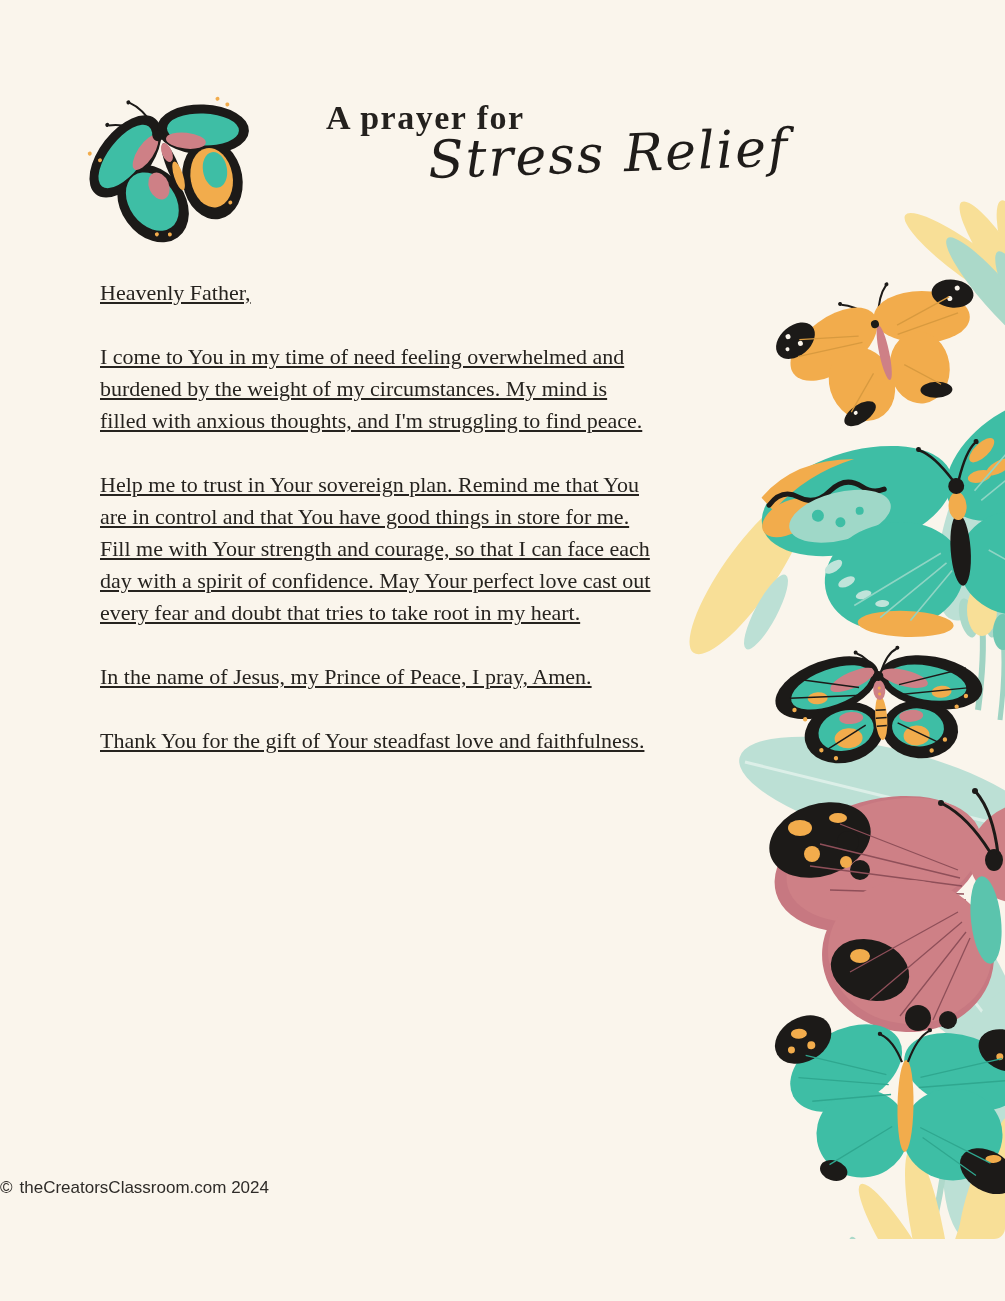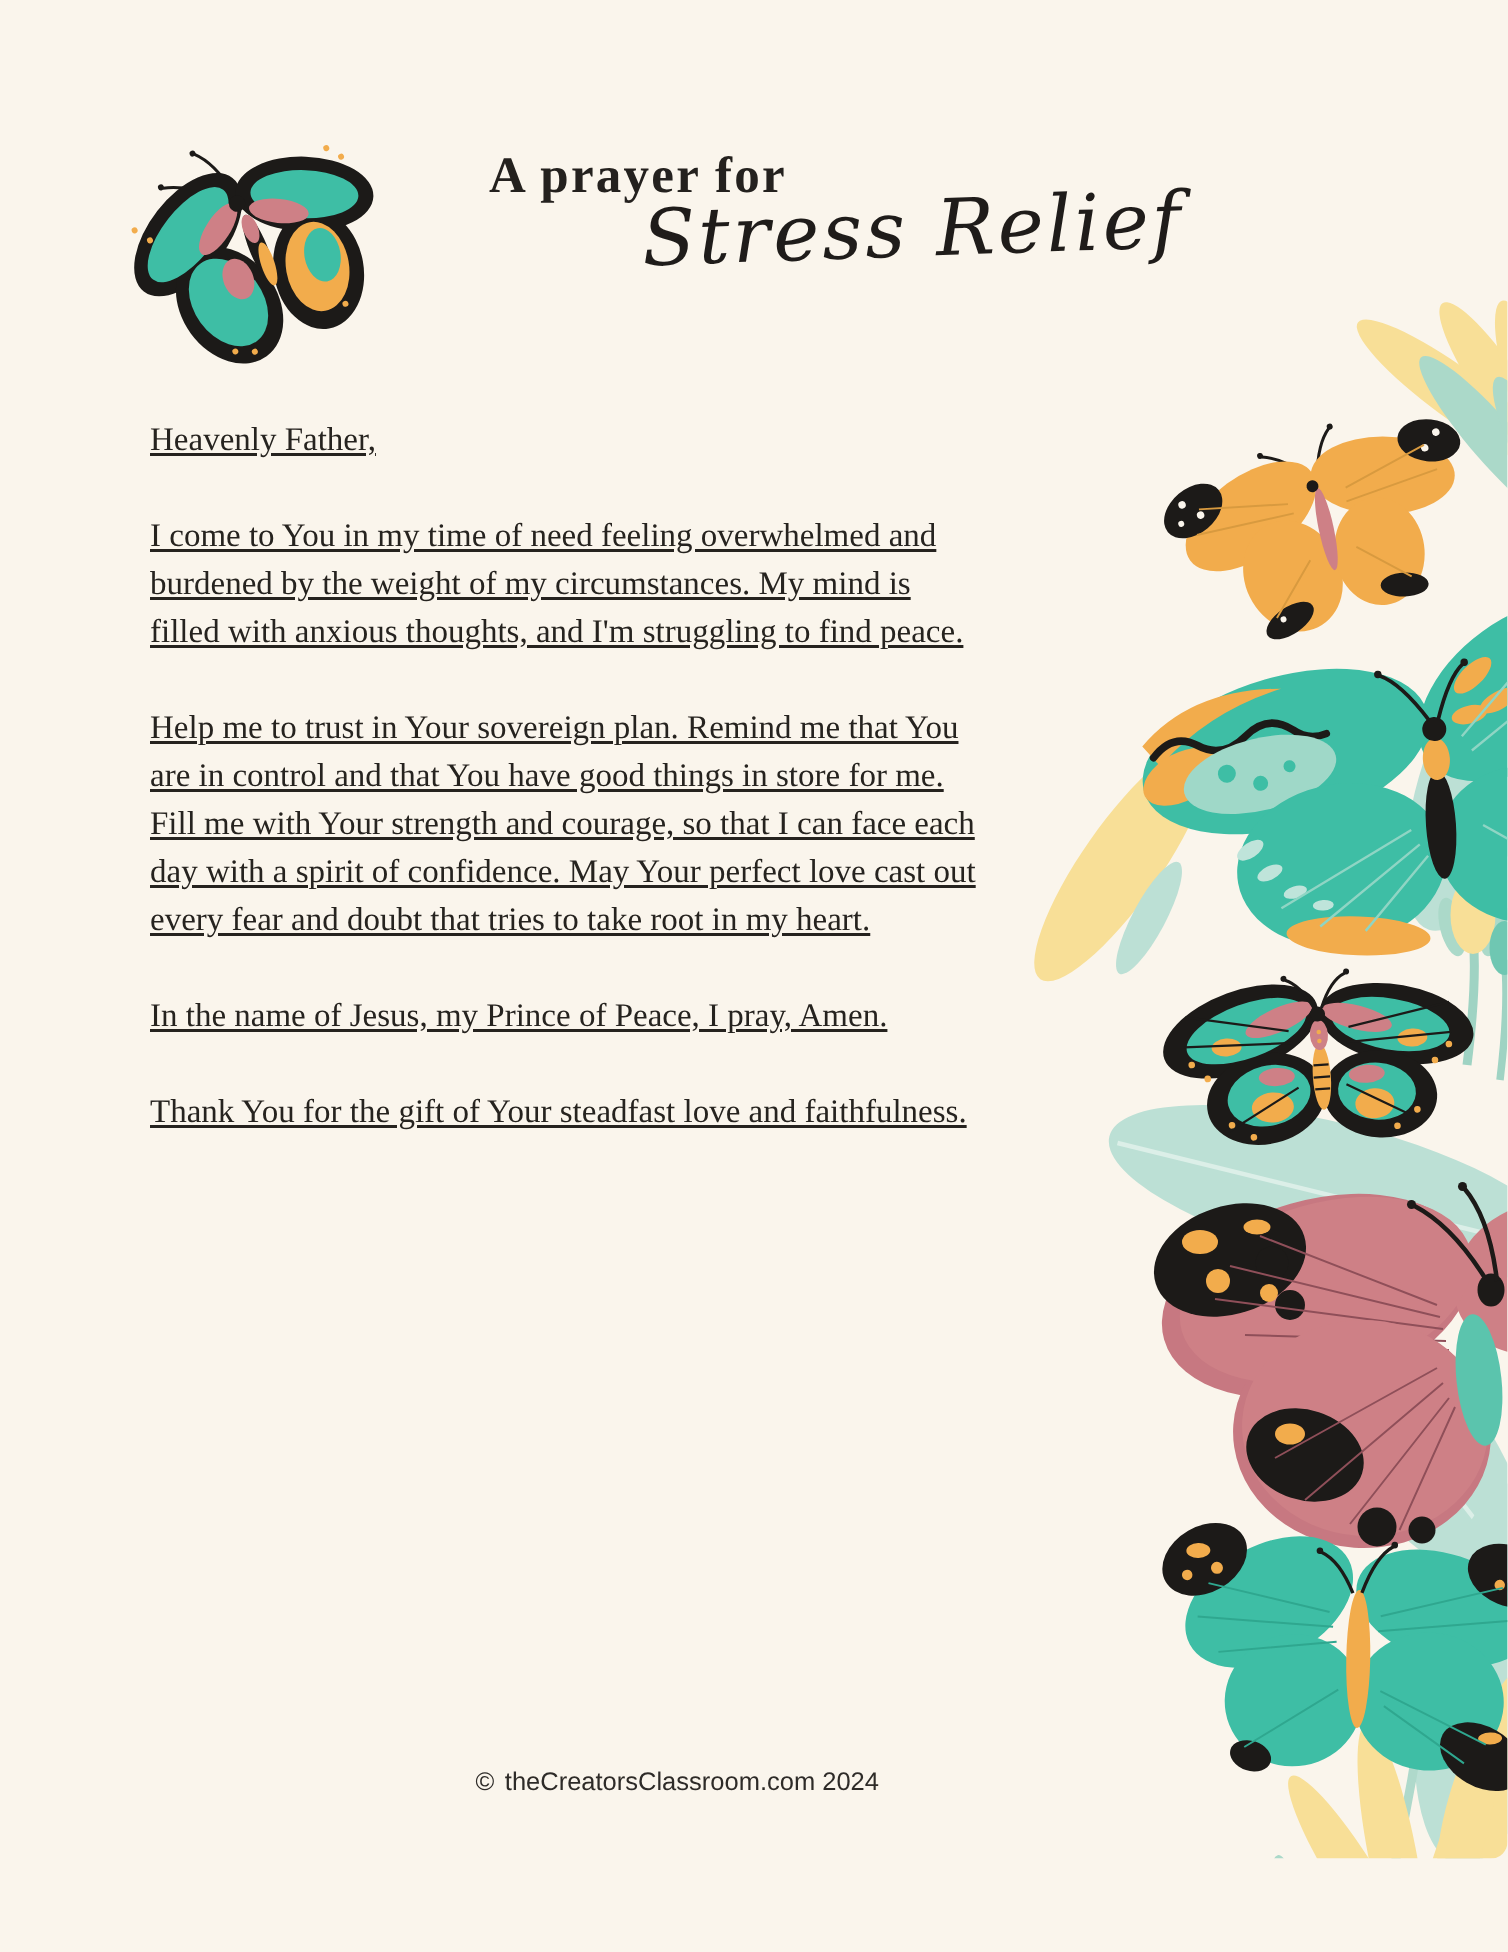--- a/index.html
+++ b/index.html
@@ -17,21 +17,21 @@
     font-family:"DejaVu Serif",serif;font-style:italic;
     font-size:52px;letter-spacing:2px;color:#1F1C1A;
     transform:rotate(-2deg);transform-origin:left center;
   }
   .prayer{
     position:absolute;left:100px;top:277px;width:700px;z-index:1;
     font-size:22px;line-height:32px;color:#26231F;text-decoration:underline;
   }
   .prayer p{margin:0 0 32px 0;white-space:pre-line;}
   .footer{
-    position:absolute;left:0;right:0;top:1178px;z-index:1;text-align:center;
+    position:absolute;left:0;right:0;top:1178px;z-index:1;text-align:left;
     padding-right:102px;font-family:"Liberation Sans",sans-serif;
     font-size:17px;color:#2E2B28;
   }
   .footer .c-icon{margin-right:7px;}
 </style>
 </head>
 <body>
 
 <div class="page">
 

